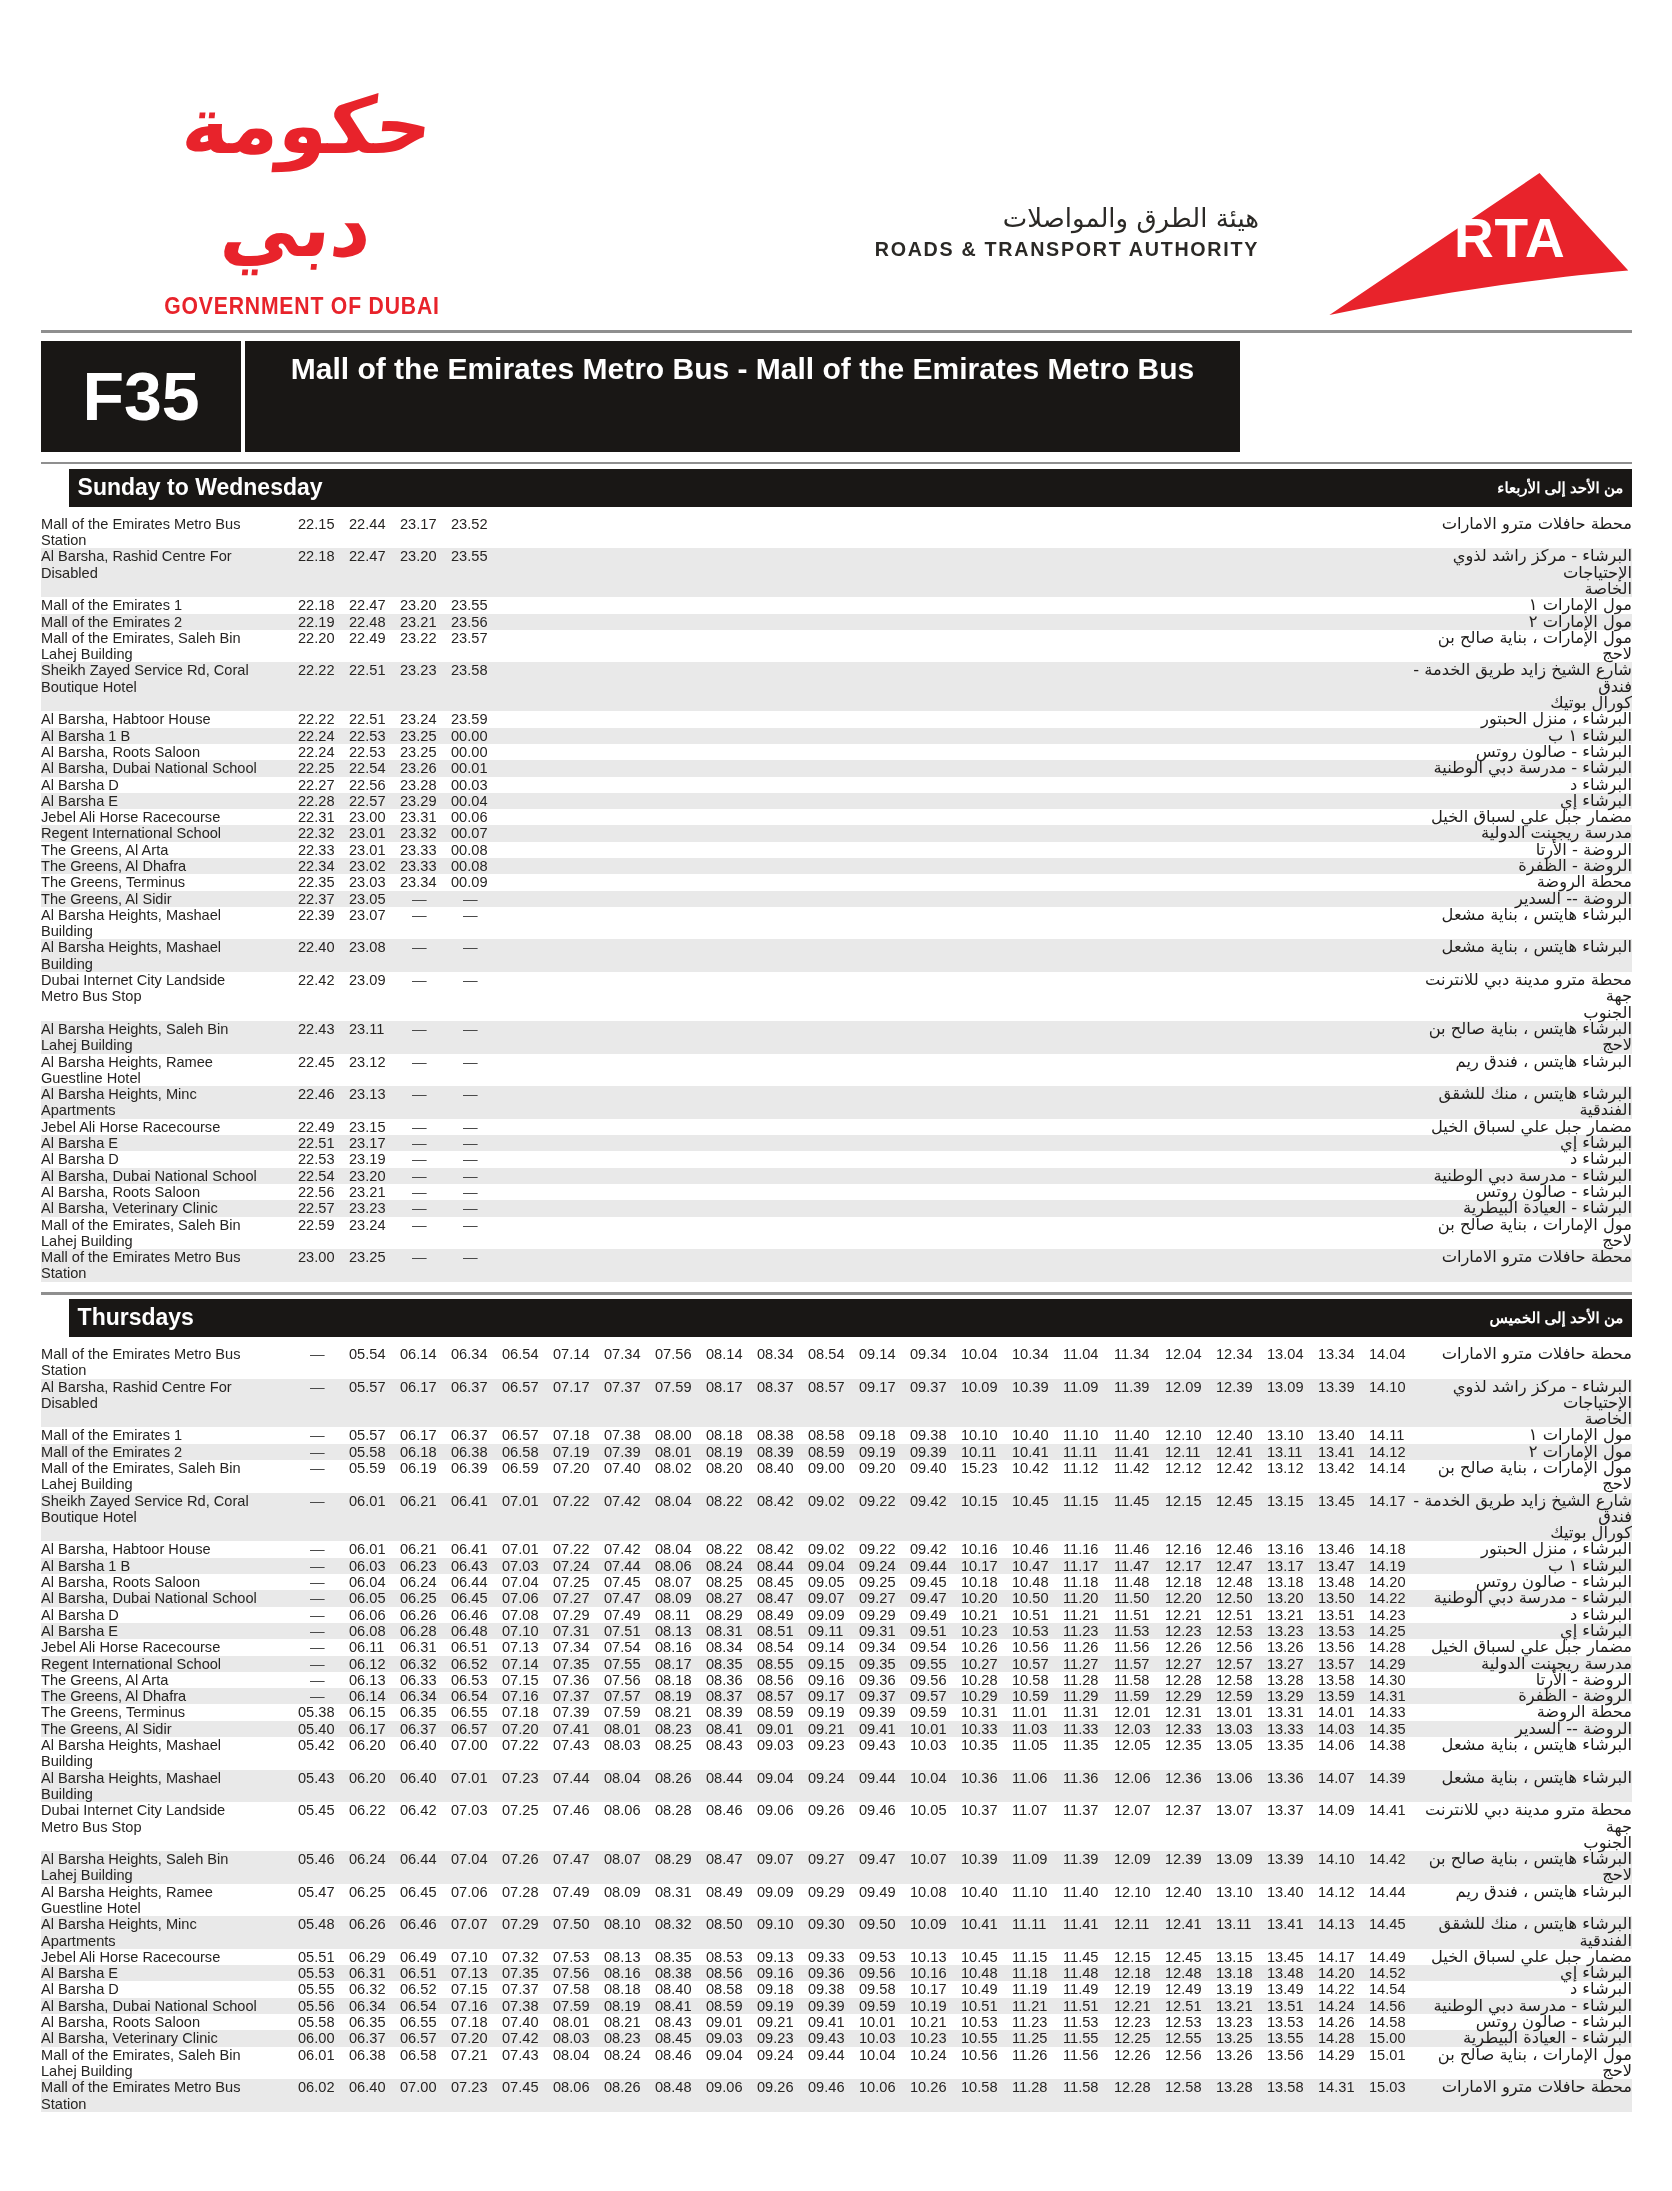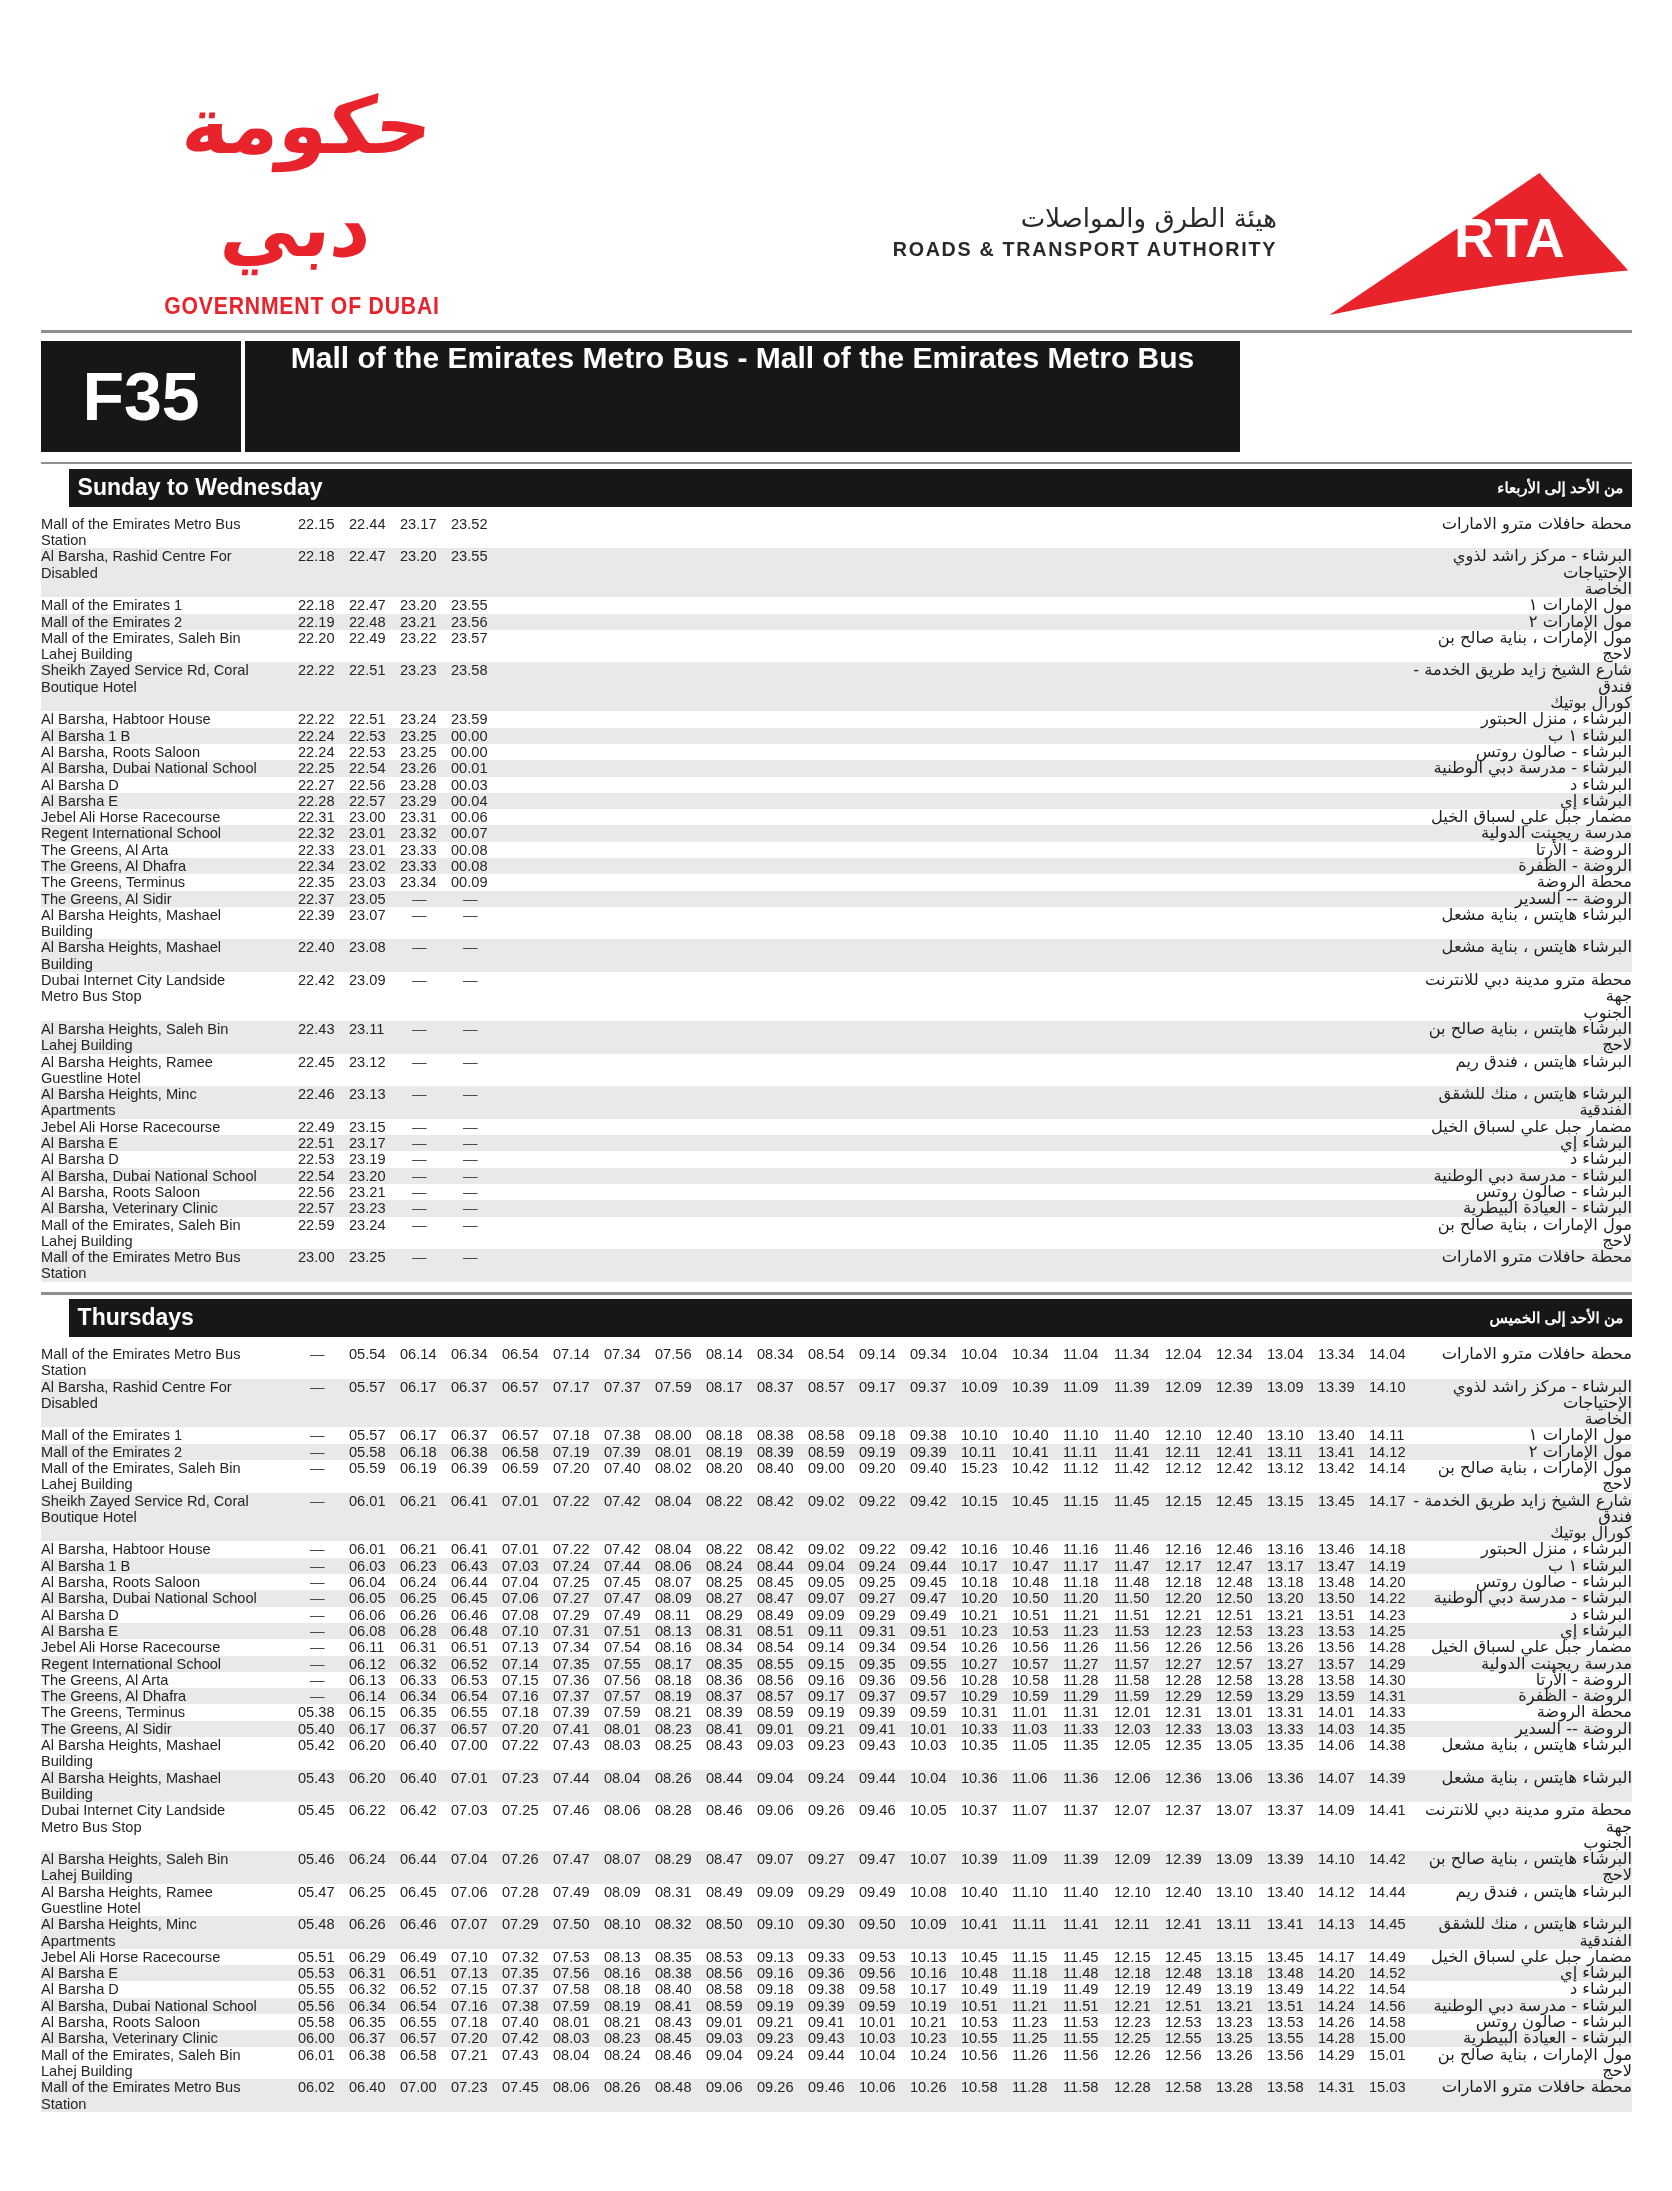--- a/index.html
+++ b/index.html
@@ -4,33 +4,33 @@
 <style>
   html, body { margin: 0; padding: 0; background: #ffffff; }
   body { width: 1673px; height: 2192px; font-family: "Liberation Sans", sans-serif; color: #262422; }
   .page { box-sizing: border-box; width: 1673px; height: 2192px; padding: 0 41px; overflow: hidden; }
 
   
   .logos { display: flex; justify-content: space-between; align-items: flex-end; margin-top: 110px; height: 210px; }
   .gov { width: 402px; margin-left: 60px; text-align: center; }
   .gov-callig { font-family: "DejaVu Sans", sans-serif; color: #e8232b; font-size: 79px; line-height: 103px; transform: skewX(-6deg); font-weight: bold; }
   .gov-caption { color: #e8232b; font-size: 23px; font-weight: bold; letter-spacing: 0.9px; margin-top: 12px; transform: scaleX(.92); }
-  .rta { display: flex; align-items: center; gap: 47px; }
+  .rta { display: flex; align-items: center; gap: 65px; }
   .rta-text { text-align: right; padding-bottom: 24px; }
   .rta-ar { font-family: "DejaVu Sans", sans-serif; font-size: 26px; letter-spacing: 1.7px; color: #2b2926; }
   .rta-en { font-size: 19.7px; font-weight: bold; letter-spacing: 1.7px; color: #2b2926; margin-top: 5.1px; }
   .rta-swoosh { position: relative; width: 308px; height: 152px; }
   .rta-swoosh svg { display: block; }
   .rta-acronym { position: absolute; top: 38px; left: 130px; color: #ffffff; font-size: 55px; font-weight: bold; letter-spacing: 0.9px; }
 
   
   .rule { height: 2.6px; background: #8f8f8f; margin-top: 10.3px; }
   .route-header { display: flex; gap: 4px; margin-top: 7.7px; }
   .route-num { width: 200px; height: 111px; background: #191715; color: #fff; display: flex; align-items: center; justify-content: center; font-size: 68px; font-weight: bold; }
-  .route-title { width: 995px; height: 111px; background: #191715; color: #fff; text-align: center; box-sizing: border-box; }
+  .route-title { width: 995px; height: 111px; background: #191715; color: #fff; text-align: center; box-sizing: border-box; padding-top: 11px; }
   .route-title .en { font-size: 30px; font-weight: bold; }
   .route-title .ar { font-family: "DejaVu Sans", sans-serif; font-size: 27px; font-weight: bold; margin-top: 10.3px; }
 
   .bar-rule { height: 2.6px; background: #8f8f8f; margin-top: 10.3px; margin-bottom: 4.3px; }
   .section-bar { height: 38px; background: #191715; color: #fff; display: flex; justify-content: space-between; align-items: center; padding: 0 8.6px; margin-left: 28px; }
   .sec-en { font-size: 23px; font-weight: bold; }
   .sec-ar { font-family: Liberation Sans, sans-serif; font-size: 15px; font-weight: bold; }
 
   
   .rows { padding-top: 9px; }

